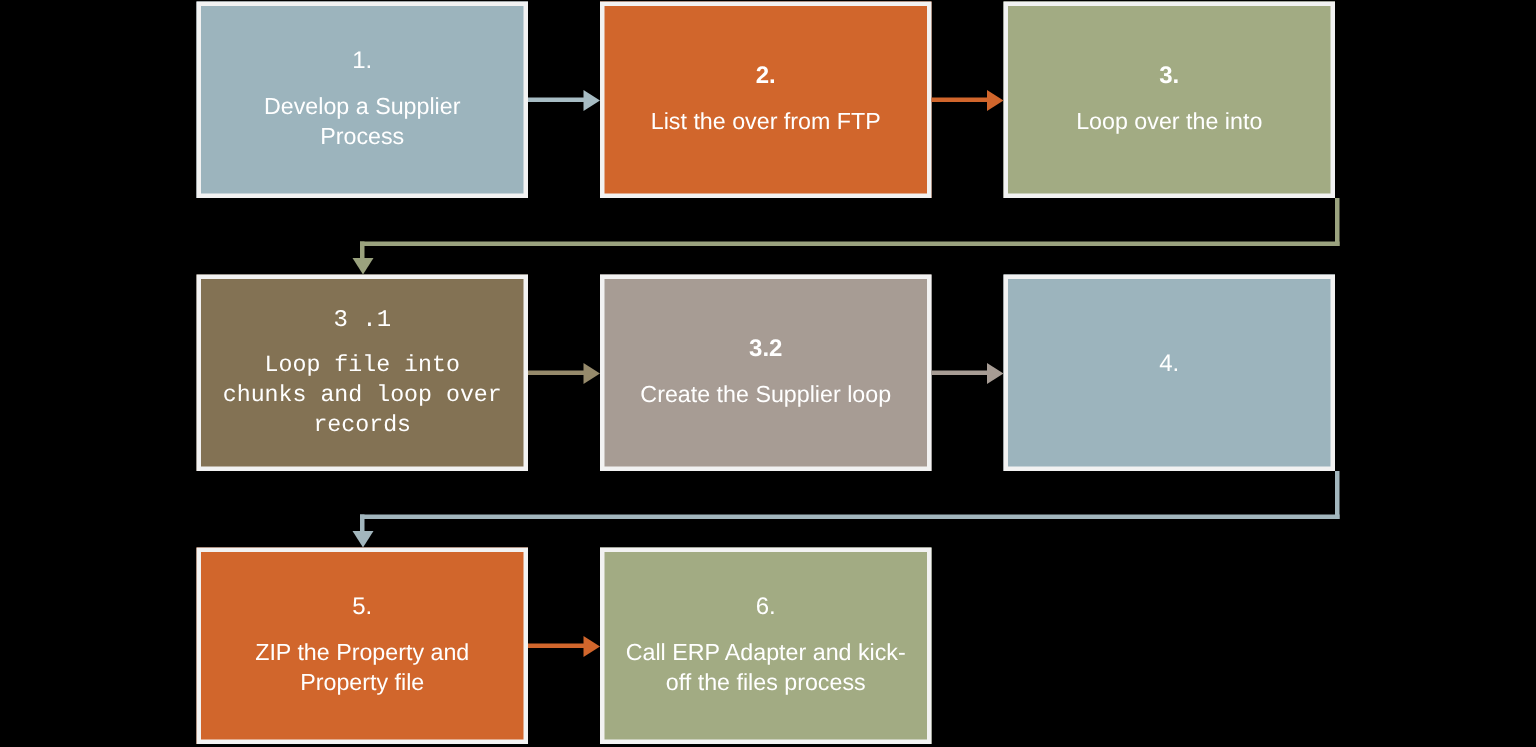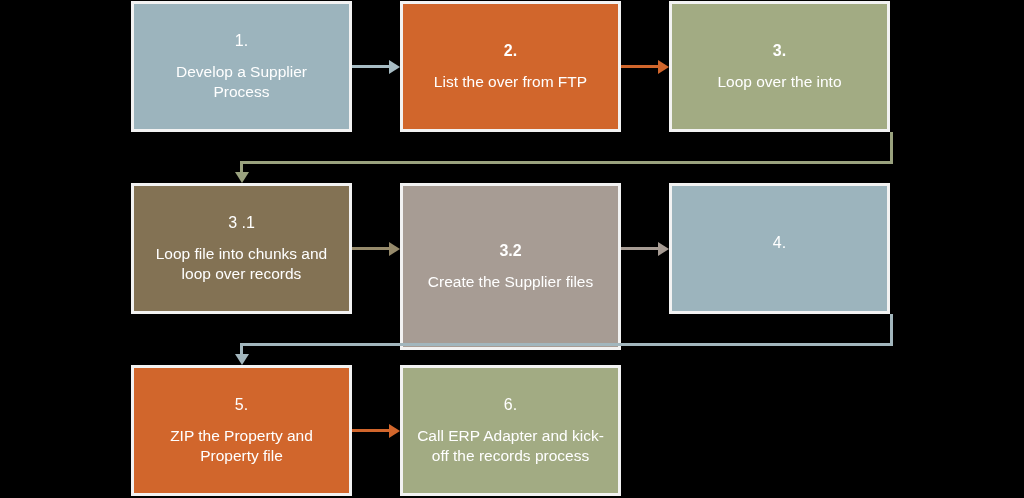--- a/index.html
+++ b/index.html
@@ -31,38 +31,38 @@
       <div class="desc">Develop a Supplier Process</div>
     </div>
     <div class="node" style="left: 400px; top: 1px; width: 221px; height: 131px; background: rgb(209, 102, 44);">
       <div class="num bold">2.</div>
       <div class="desc">List the over from FTP</div>
     </div>
     <div class="node" style="left: 669px; top: 1px; width: 221px; height: 131px; background: rgb(162, 171, 131);">
       <div class="num bold">3.</div>
       <div class="desc">Loop over the into</div>
     </div>
-    <div class="node" style="left: 131px; top: 183px; width: 221px; height: 131px; background: rgb(131, 114, 84);">
+    <div class="node" style="left: 131px; top: 183px; width: 221px; height: 131px; background: rgb(131, 114, 84); font-family: Liberation Mono, monospace;">
       <div class="num">3 .1</div>
       <div class="desc">Loop file into chunks and loop over records</div>
     </div>
-    <div class="node" style="left: 400px; top: 183px; width: 221px; height: 167px; background: rgb(167, 156, 148);">
+    <div class="node" style="left: 400px; top: 183px; width: 221px; height: 131px; background: rgb(167, 156, 148);">
       <div class="num bold">3.2</div>
-      <div class="desc">Create the Supplier files</div>
+      <div class="desc">Create the Supplier loop</div>
     </div>
     <div class="node" style="left: 669px; top: 183px; width: 221px; height: 131px; background: rgb(156, 180, 189);">
       <div class="num">4.</div>
     </div>
     <div class="node" style="left: 131px; top: 365px; width: 221px; height: 131px; background: rgb(209, 102, 44);">
       <div class="num">5.</div>
       <div class="desc">ZIP the Property and Property file</div>
     </div>
     <div class="node" style="left: 400px; top: 365px; width: 221px; height: 131px; background: rgb(162, 171, 131);">
       <div class="num">6.</div>
-      <div class="desc">Call ERP Adapter and kick-off the records process</div>
+      <div class="desc">Call ERP Adapter and kick-off the files process</div>
     </div>
     <div class="seg hline" style="left: 352px; top: 65px; width: 38px; background: rgb(167, 188, 196);"></div>
     <div class="arrow-r" style="left: 389px; top: 59.5px; border-left: 11px solid rgb(167, 188, 196);"></div>
     <div class="seg hline" style="left: 621px; top: 65px; width: 38px; background: rgb(209, 102, 44);"></div>
     <div class="arrow-r" style="left: 658px; top: 59.5px; border-left: 11px solid rgb(209, 102, 44);"></div>
     <div class="seg vline" style="left: 889.5px; top: 132px; height: 32px; background: rgb(154, 162, 126);"></div>
     <div class="seg hline" style="left: 240px; top: 161px; width: 652.5px; background: rgb(154, 162, 126);"></div>
     <div class="seg vline" style="left: 240px; top: 161px; height: 11px; background: rgb(154, 162, 126);"></div>
     <div class="arrow-d" style="left: 234.5px; top: 172px; border-top: 11px solid rgb(154, 162, 126);"></div>
     <div class="seg hline" style="left: 352px; top: 247px; width: 38px; background: rgb(150, 138, 107);"></div>

